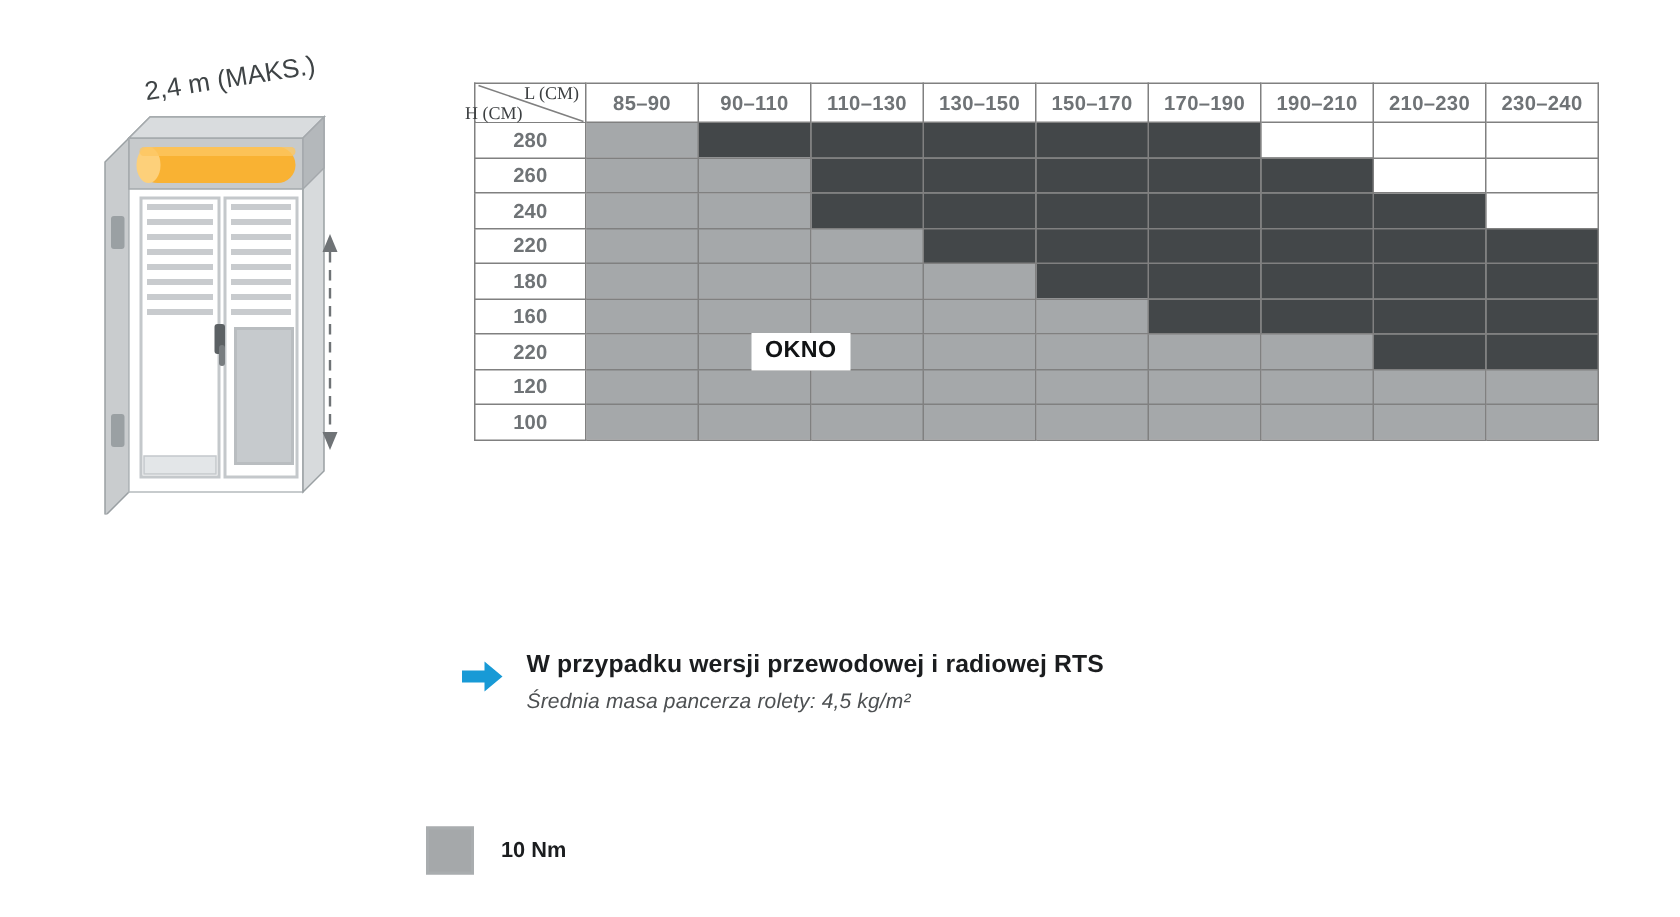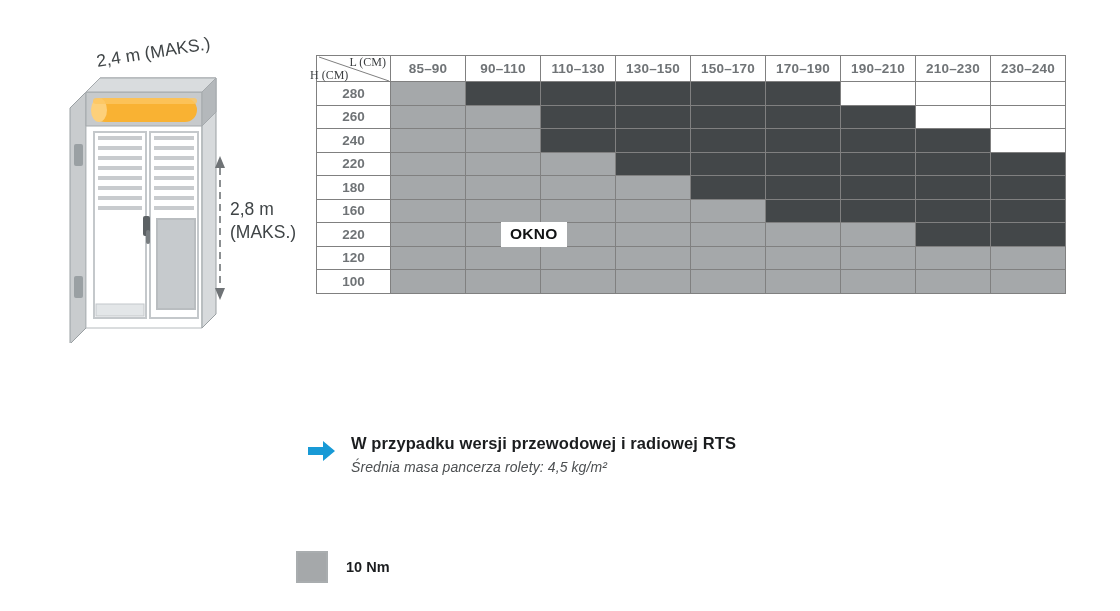--- a/index.html
+++ b/index.html
@@ -109,21 +109,21 @@
   #note .txt{display:flex;flex-direction:column;gap:6px;}
   #note .headline{
     font-size:16.5px;font-weight:bold;color:#1b1d1f;letter-spacing:.1px;
   }
   #note .sub{
     font-size:14px;font-style:italic;color:#4d5052;letter-spacing:.1px;
   }
 
   
   #legend{
-    position:absolute;left:296px;top:551px;
+    position:absolute;left:284px;top:551px;
     display:flex;align-items:center;
   }
   .legend-item{display:flex;align-items:center;}
   .legend-item + .legend-item{margin-left:55px;}
   .swatch{
     width:32px;height:32px;
     border:2px solid #a9adaf;
     box-sizing:border-box;
   }
   .swatch.light{background:#a5a8aa;}
@@ -213,24 +213,20 @@
 
     <g>
       <line x1="160" y1="120" x2="160" y2="240" stroke="#6f7376" stroke-width="1.6" stroke-dasharray="7,5"></line>
       <polygon points="160,108 155,120 165,120" fill="#6f7376"></polygon>
       <polygon points="160,252 155,240 165,240" fill="#6f7376"></polygon>
     </g>
   </svg>
 
   <div style="position:absolute;left:36px;top:-6px;transform:rotate(-9deg);font-size:17.5px;color:#3f4446;white-space:nowrap;">2,4 m (MAKS.)</div>
 
-  <div style="position:absolute;left:170px;top:150px;font-size:17.5px;color:#3f4446;line-height:23px;white-space:nowrap;">
-    <div>2,8 m</div>
-    <div>(MAKS.)</div>
-  </div>
 </div>
 
 <div id="matrix-wrap">
   <table class="matrix">
     <thead>
       <tr>
         <th class="corner">
           <svg class="diag" width="74" height="26" viewBox="0 0 74 26">
             <line x1="2" y1="1" x2="72" y2="25" stroke="#808080" stroke-width="1"></line>
           </svg>

